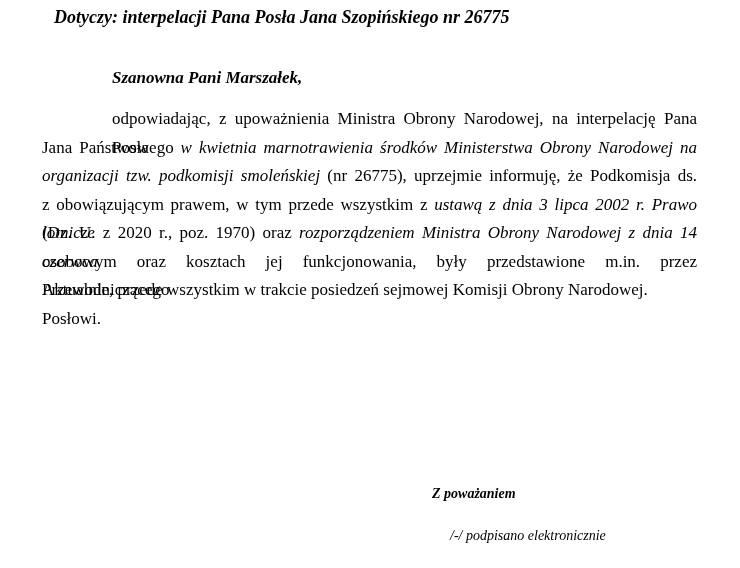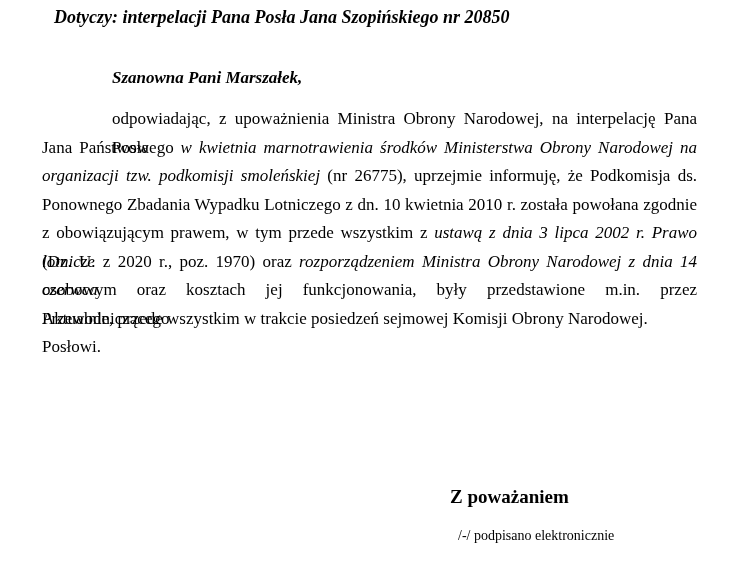--- a/index.html
+++ b/index.html
@@ -54,50 +54,50 @@
     text-align: left;
   }
   .line.indent {
     padding-left: 70px;
   }
   .italic {
     font-style: italic;
   }
   .closing {
     position: absolute;
-    left: 450px;
+    left: 432px;
     top: 486px;
-    font-size: 19px;
+    font-size: 14px;
     font-weight: bold;
+    font-style: italic;
     white-space: nowrap;
   }
   .signature-note {
     position: absolute;
     left: 450px;
     top: 528px;
     font-size: 14px;
+    font-style: italic;
     white-space: nowrap;
-    margin-left: 8px;
   }
 </style>
 </head>
 <body>
 
 <div class="page">
 
-  <div class="subject">Dotyczy: interpelacji Pana Posła Jana Szopińskiego nr 20850</div>
+  <div class="subject">Dotyczy: interpelacji Pana Posła Jana Szopińskiego nr 26775</div>
 
   <div class="salutation">Szanowna Pani Marszałek,</div>
 
   <div class="letter-body">
       <div>
         <div class="line justify indent"><span>odpowiadając, z upoważnienia Ministra Obrony Narodowej, na interpelację Pana Posła</span></div>
         <div class="line justify"><span>Jana Państwowego </span><span class="italic">w kwietnia marnotrawienia środków Ministerstwa Obrony Narodowej na</span></div>
         <div class="line justify"><span class="italic">organizacji tzw. podkomisji smoleńskiej</span><span> (nr 26775), uprzejmie informuję, że Podkomisja ds.</span></div>
-        <div class="line justify"><span>Ponownego Zbadania Wypadku Lotniczego z dn. 10 kwietnia 2010 r. została powołana zgodnie</span></div>
         <div class="line justify"><span>z obowiązującym prawem, w tym przede wszystkim z </span><span class="italic">ustawą z dnia 3 lipca 2002 r. Prawo lotnicze</span></div>
         <div class="line justify"><span>(Dz. U. z 2020 r., poz. 1970) oraz </span><span class="italic">rozporządzeniem Ministra Obrony Narodowej z dnia 14 czerwca</span></div>
       </div>
       <div>
         <div class="line justify"><span>osobowym oraz kosztach jej funkcjonowania, były przedstawione m.in. przez Przewodniczącego</span></div>
         <div class="line left"><span>Aktualnie, przede wszystkim w trakcie posiedzeń sejmowej Komisji Obrony Narodowej.</span></div>
       </div>
       <div>
         <div class="line left"><span>Posłowi.</span></div>
       </div>

